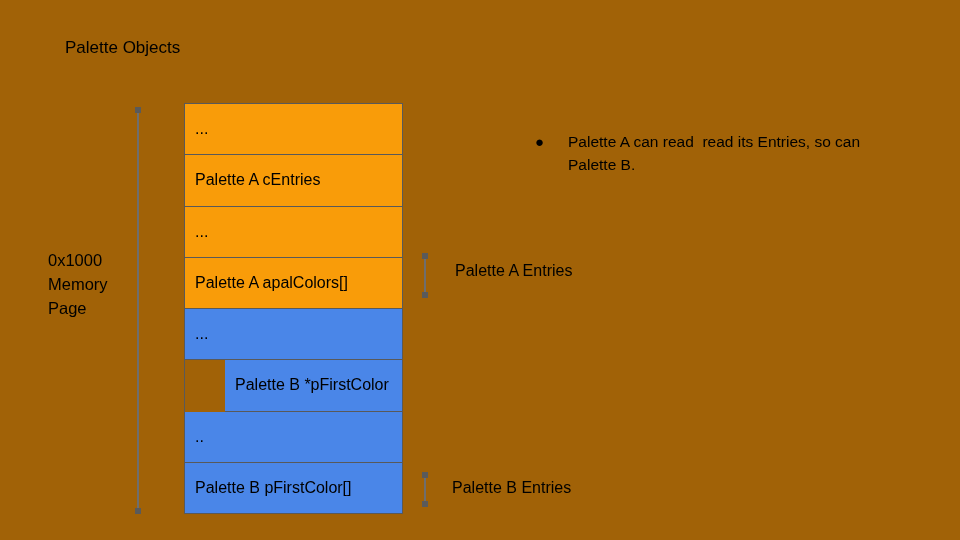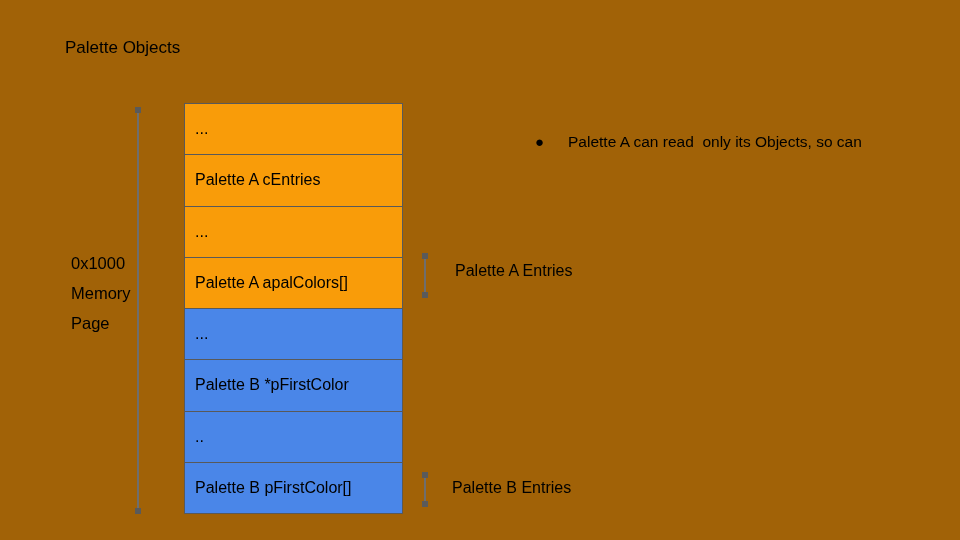--- a/index.html
+++ b/index.html
@@ -19,23 +19,22 @@
     top: 38px;
     font-size: 17px;
     line-height: 20px;
   }
 
   .mem-page-label {
     position: absolute;
     left: 48px;
     top: 248px;
     font-size: 16.5px;
-    line-height: 30px;
+    line-height: 24px;
     white-space: pre-line;
-    margin-left: 23px;
   }
 
   .mem-table {
     position: absolute;
     left: 184px;
     top: 103px;
     width: 219px;
     height: 411px;
     display: flex;
     flex-direction: column;
@@ -123,35 +122,36 @@
     </div>
     <div class="mem-row" style="background: rgb(249, 156, 9);">
       <span>...</span>
     </div>
     <div class="mem-row" style="background: rgb(249, 156, 9); text-align: center;">
       <span>Palette A apalColors[]</span>
     </div>
     <div class="mem-row" style="background: rgb(74, 134, 232);">
       <span>...</span>
     </div>
-    <div class="mem-row" style="background: rgb(74, 134, 232);">
+    <div class="mem-row" style="background: rgb(74, 134, 232); margin-left: 40px;">
       <span>Palette B *pFirstColor</span>
     </div>
     <div class="mem-row" style="background: rgb(74, 134, 232);">
       <span>..</span>
     </div>
     <div class="mem-row" style="background: rgb(74, 134, 232);">
       <span>Palette B pFirstColor[]</span>
     </div>
   </div>
 
   <div class="vline bracket-a"></div>
   <div class="side-label side-label-a">Palette A Entries</div>
 
   <div class="vline bracket-b"></div>
   <div class="side-label side-label-b">Palette B Entries</div>
 
   <div class="note-bullet">●</div>
   <div class="note-text">
-    <div class="note-line">Palette A can read  only its Objects, so can</div>
+    <div class="note-line">Palette A can read  read its Entries, so can</div>
+    <div class="note-line">Palette B.</div>
   </div>
 
 </div>
 
 </body></html>

